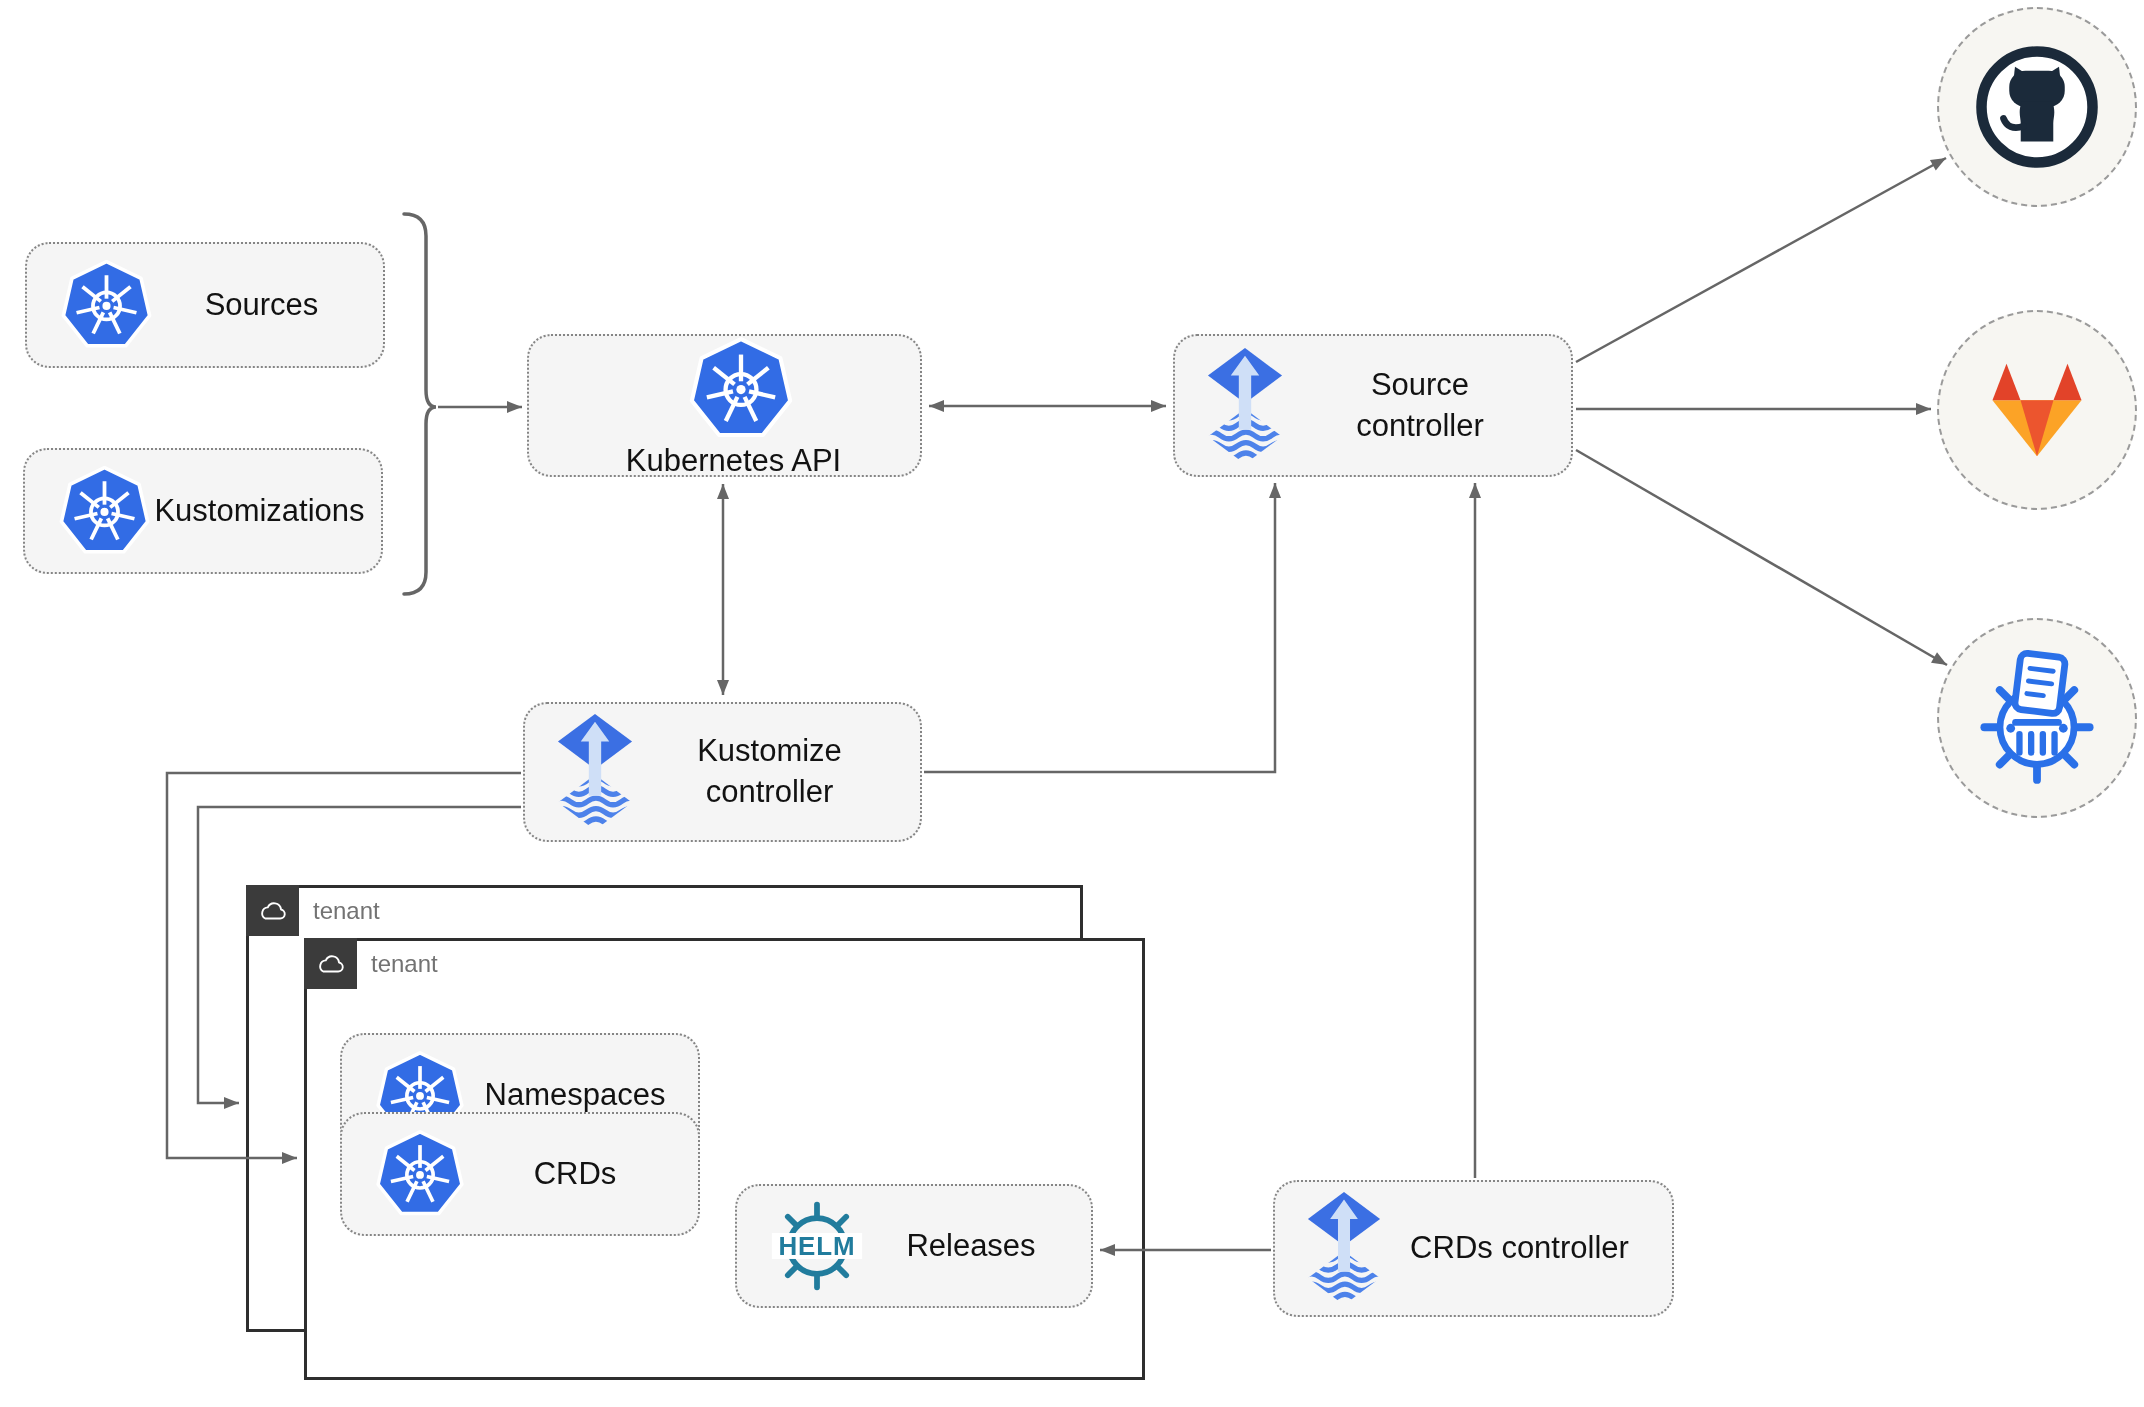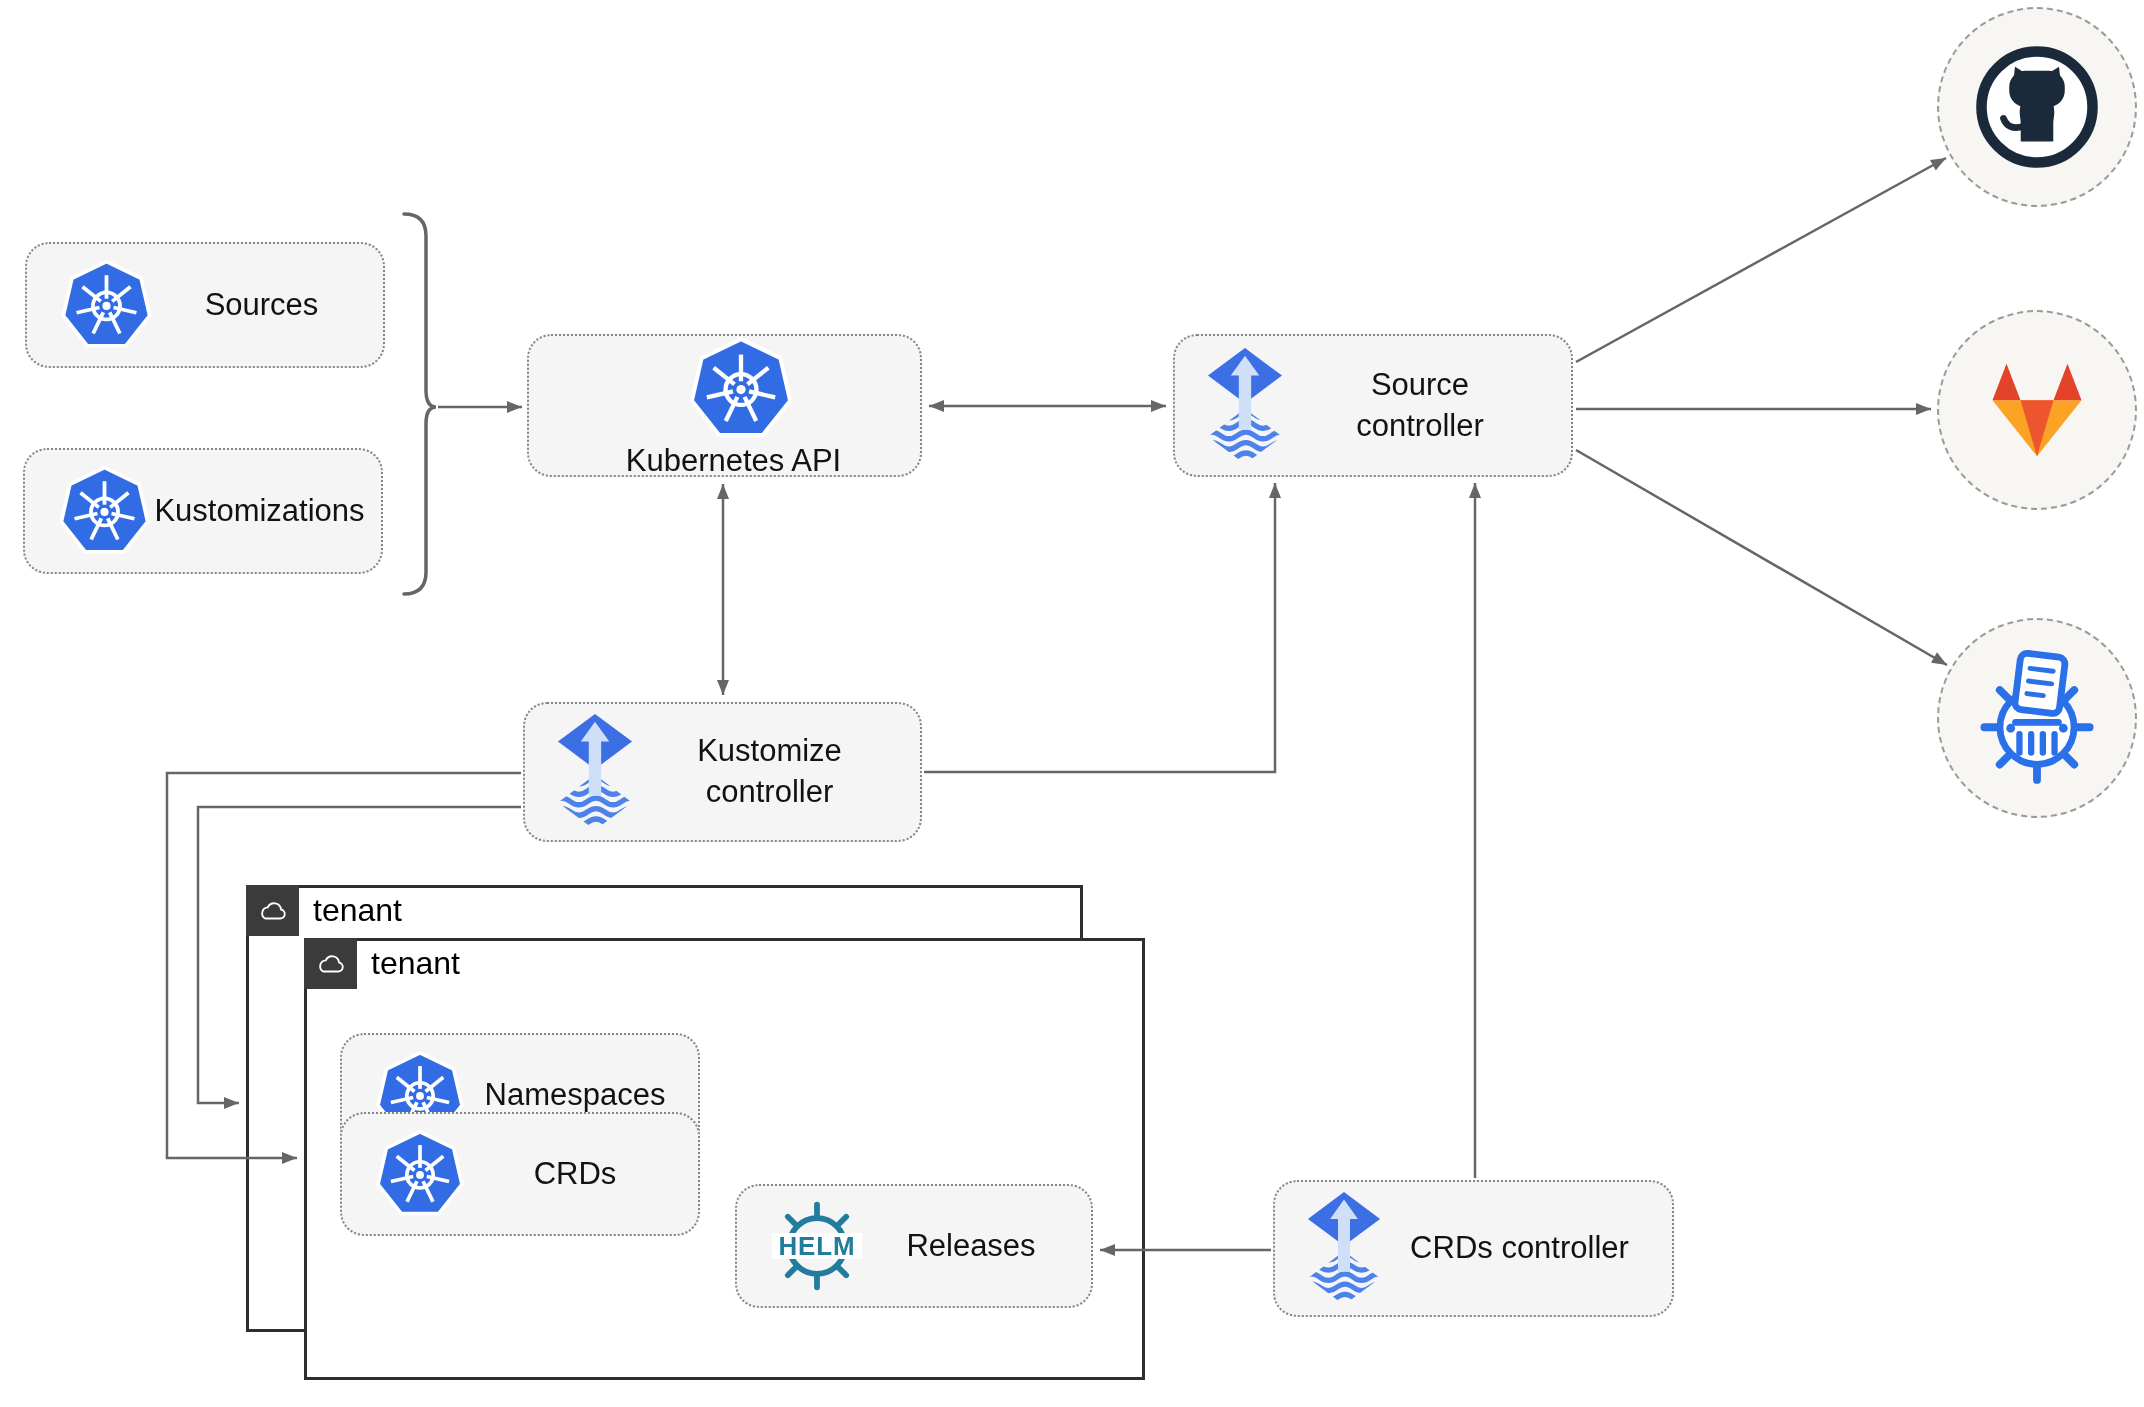--- a/index.html
+++ b/index.html
@@ -9,21 +9,21 @@
   .node{position:absolute;background:#f5f5f5;border:2.5px dotted #858585;border-radius:24px;
         display:flex;align-items:center;box-sizing:border-box;padding-left:32px;z-index:3;}
   .node .lbl{flex:1;text-align:center;font-size:31px;line-height:1.32;padding-right:14px;}
   .node .lbl.two{max-width:230px;margin:13px auto;}
   .icon{flex:none;display:block;}
   
   .tenant{position:absolute;background:#ffffff;border:3px solid #2e2e2e;box-sizing:border-box;z-index:1;}
   .tab{position:absolute;left:-3px;top:-3px;width:53px;height:51px;background:#3b3b3b;
        display:flex;align-items:center;justify-content:center;}
   .tenant-label{position:absolute;left:64px;top:-3px;height:51px;line-height:51px;
-                font-size:32px;color:#000000;}
+                font-size:24px;color:#737373;}
   
   .extcircle{position:absolute;width:200px;height:200px;border-radius:50%;
              border:2.5px dashed #9a9a9a;background:#f7f6f2;box-sizing:border-box;
              display:flex;align-items:center;justify-content:center;z-index:3;}
   #wires{position:absolute;left:0;top:0;z-index:2;pointer-events:none;}
   svg text{user-select:none;}
 </style>
 </head>
 <body>
 

